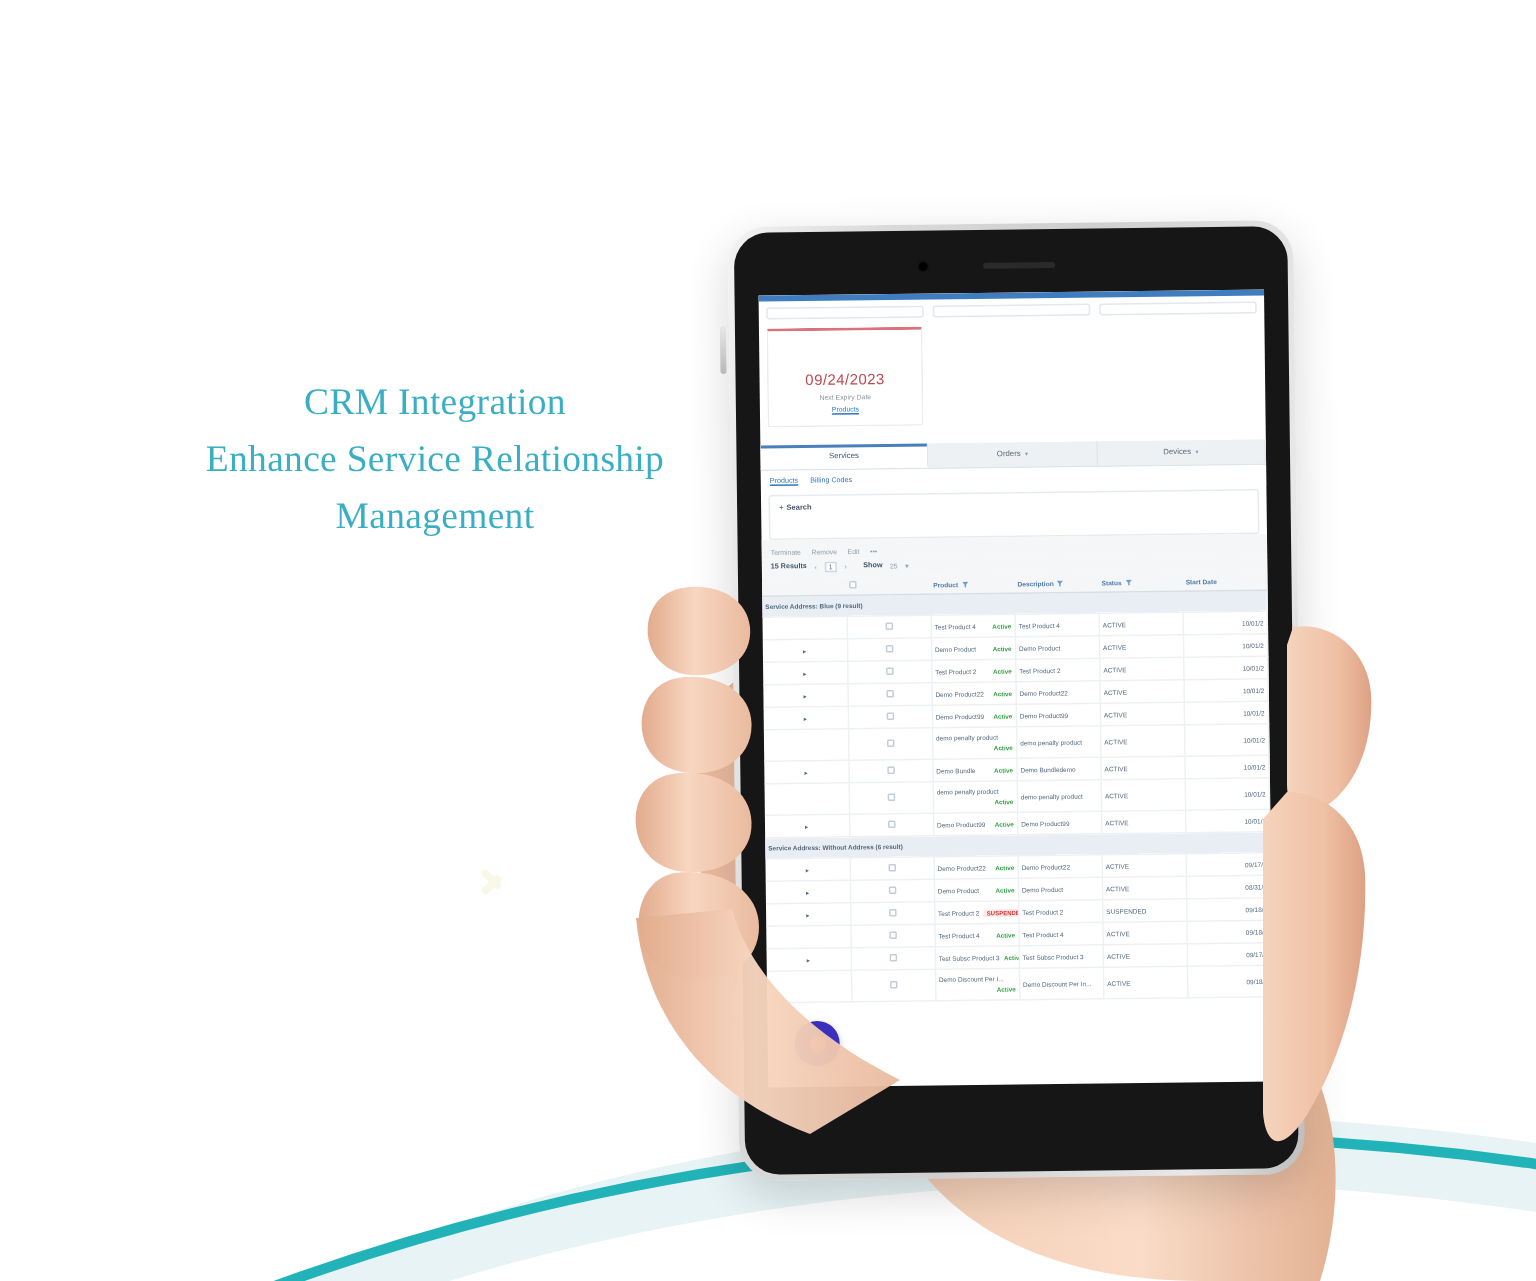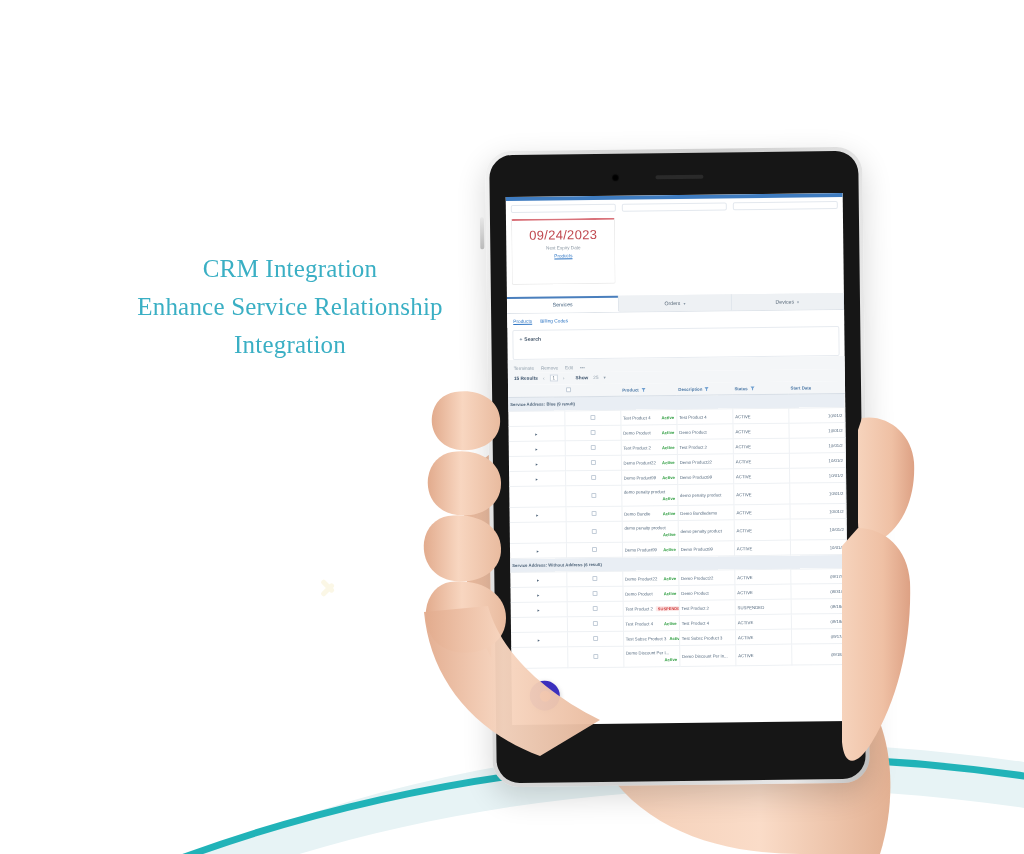--- a/index.html
+++ b/index.html
@@ -72,21 +72,21 @@
   .cards-row { display: flex; gap: 6px; padding: 4px 5px 0 5px; }
   .mini-card { flex: 1; height: 8px; border: 1px solid #e3e8ee; border-radius: 2px; background: #fff; }
 
   .kpi-card {
     margin: 6px 5px 0 5px; width: 104px; height: 66px;
     border: 1px solid #ececec; border-top: 2px solid #d9727a;
     border-radius: 2px; background: #fff;
     display: flex; flex-direction: column; align-items: center; justify-content: flex-start;
     padding-top: 7px;
   }
-  .kpi-date { color: #c0484f; font-size: 13px; letter-spacing: .3px; }
+  .kpi-date { color: #c0484f; font-size: 10px; letter-spacing: .3px; margin-top: 21px; }
   .kpi-sub { color: #8b97a3; font-size: 4.6px; margin-top: 3px; }
   .kpi-link { color: #2f76c4; font-size: 4.6px; margin-top: 3px; text-decoration: underline; }
 
   
   .tabs { display: flex; margin-top: 12px; border-bottom: 1px solid #dfe4ea; background: #eef1f4; }
   .tab {
     flex: 1; text-align: center; padding: 5px 0 4px 0;
     font-size: 5.2px; color: #5b6b7b; background: #eef1f4;
     border-right: 1px solid #e1e6ec; position: relative;
   }
@@ -164,21 +164,21 @@
       <path d="M170 178 C 430 60, 720 28, 1024 72 L1024 118 C 740 76, 470 104, 250 180 Z" fill="#e7f3f5"></path>
       <path d="M150 180 C 420 74, 730 44, 1024 86" stroke="#21b3b8" stroke-width="7" fill="none" stroke-linecap="round"></path>
     </svg>
   </div>
 
   <div class="chevron"></div>
 
   <div class="headline">
     <div>CRM Integration</div>
     <div>Enhance Service Relationship</div>
-    <div>Integration</div>
+    <div>Management</div>
   </div>
 
   <div class="hand-layer">
     <svg width="1024" height="854" viewBox="0 0 1024 854">
       <defs>
         <linearGradient id="skinA" x1="0" y1="0" x2="1" y2="0">
           <stop offset="0%" stop-color="#e8b89c"></stop>
           <stop offset="40%" stop-color="#f4cdb4"></stop>
           <stop offset="100%" stop-color="#e0ab8e"></stop>
         </linearGradient>

